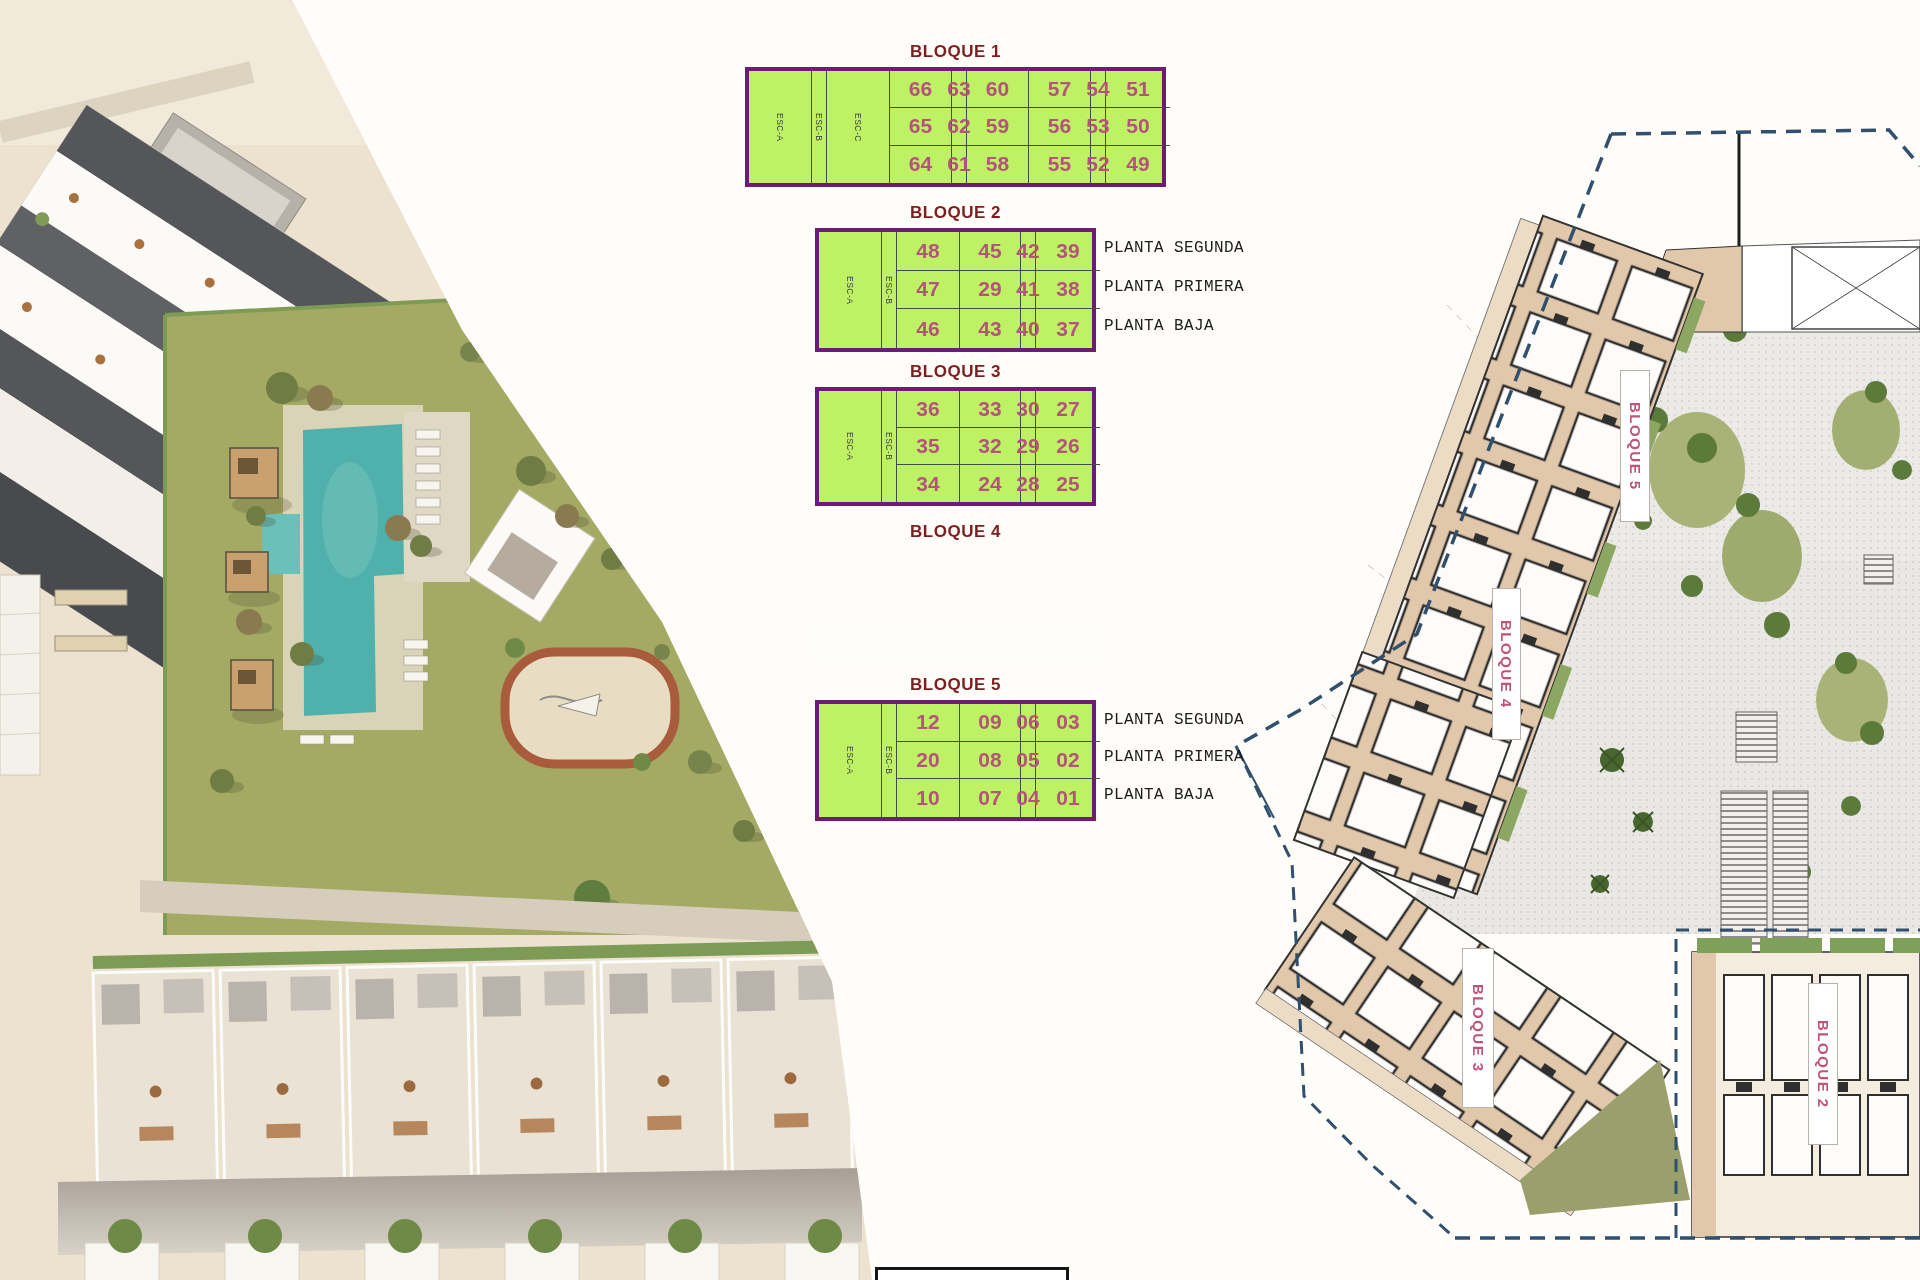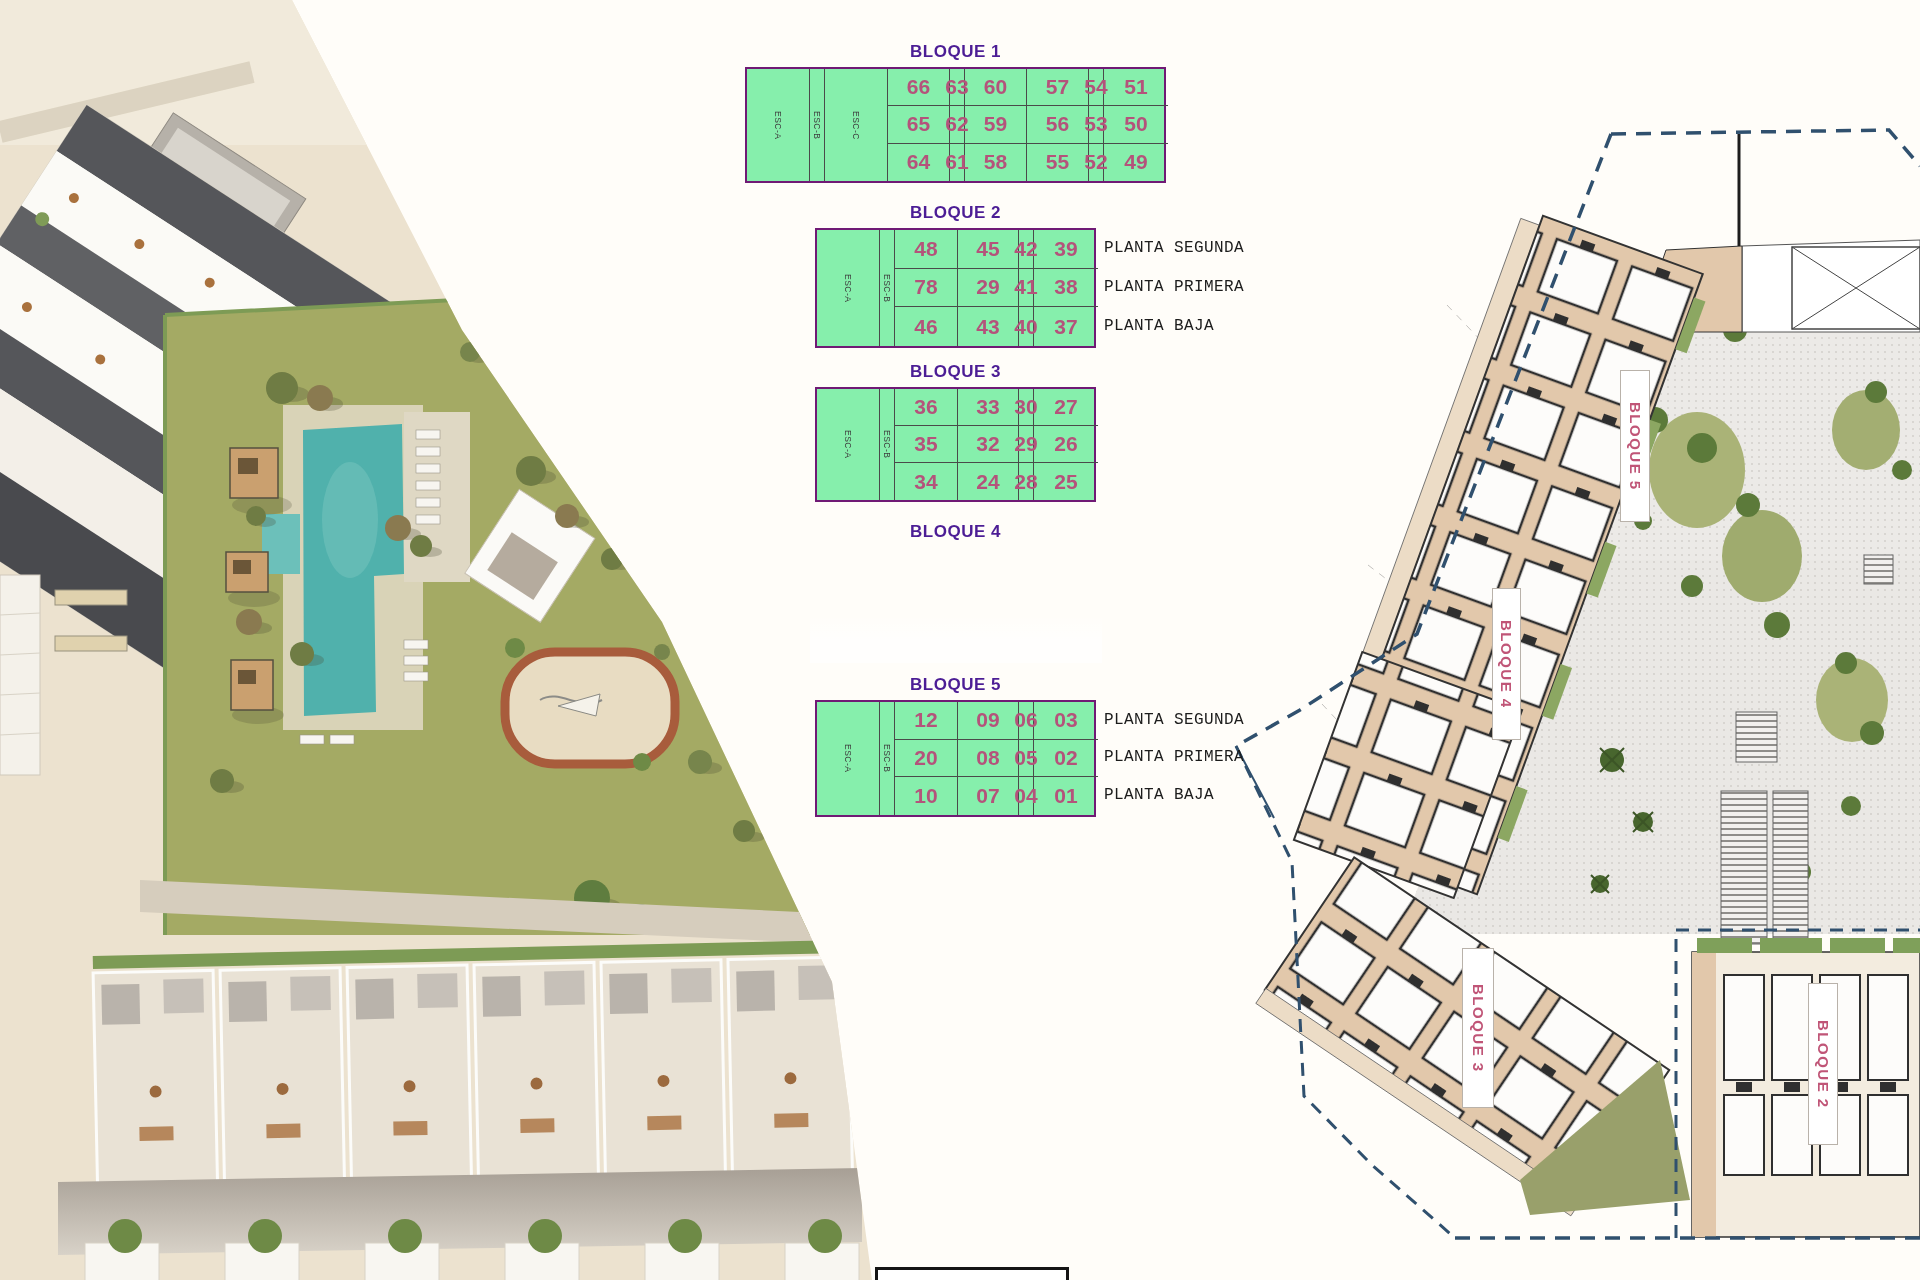--- a/index.html
+++ b/index.html
@@ -4,25 +4,25 @@
 <style>
   html,body{margin:0;padding:0;}
   body{
     width:1920px;height:1280px;position:relative;overflow:hidden;
     background:#fffdf9;
     font-family:"Liberation Sans", sans-serif;
   }
   
   .bt{position:absolute;}
   .bt-title{
-    text-align:center;font-weight:bold;font-size:17px;color:#4c1d95;
+    text-align:center;font-weight:bold;font-size:17px;color:#7f1d1d;
     letter-spacing:.5px;margin-bottom:5px;
   }
   .bt-grid{
-    display:grid;background:#86efac;border:2px solid #701a75;
+    display:grid;background:#bef264;border:4px solid #701a75;
     grid-template-rows:repeat(3,1fr);
   }
   .u{
     display:flex;align-items:center;justify-content:center;
     font-weight:bold;font-size:21px;color:#b4537b;
     border-right:1px solid #4a4a4a;border-bottom:1px solid #4a4a4a;
   }
   .esc{
     grid-row:1 / span 3;display:flex;align-items:center;justify-content:center;
     border-right:1px solid #4a4a4a;
@@ -412,21 +412,21 @@
 
 <div class="bt" style="left:815px;top:203px;width:281px">
   <div class="bt-title">BLOQUE 2</div>
   <div class="bt-grid" style="grid-template-columns:63px 15px 63px 61px 15px 64px;height:116px">
     <div class="u">48</div>
     <div class="esc">ESC-A</div>
     <div class="u">45</div>
     <div class="u">42</div>
     <div class="esc">ESC-B</div>
     <div class="u lc">39</div>
-    <div class="u">78</div>
+    <div class="u">47</div>
     <div class="u">29</div>
     <div class="u">41</div>
     <div class="u lc">38</div>
     <div class="u lr">46</div>
     <div class="u lr">43</div>
     <div class="u lr">40</div>
     <div class="u lc lr">37</div>
   </div>
 </div>
 <div class="planta" style="left:1104px;top:239px">PLANTA SEGUNDA</div>

